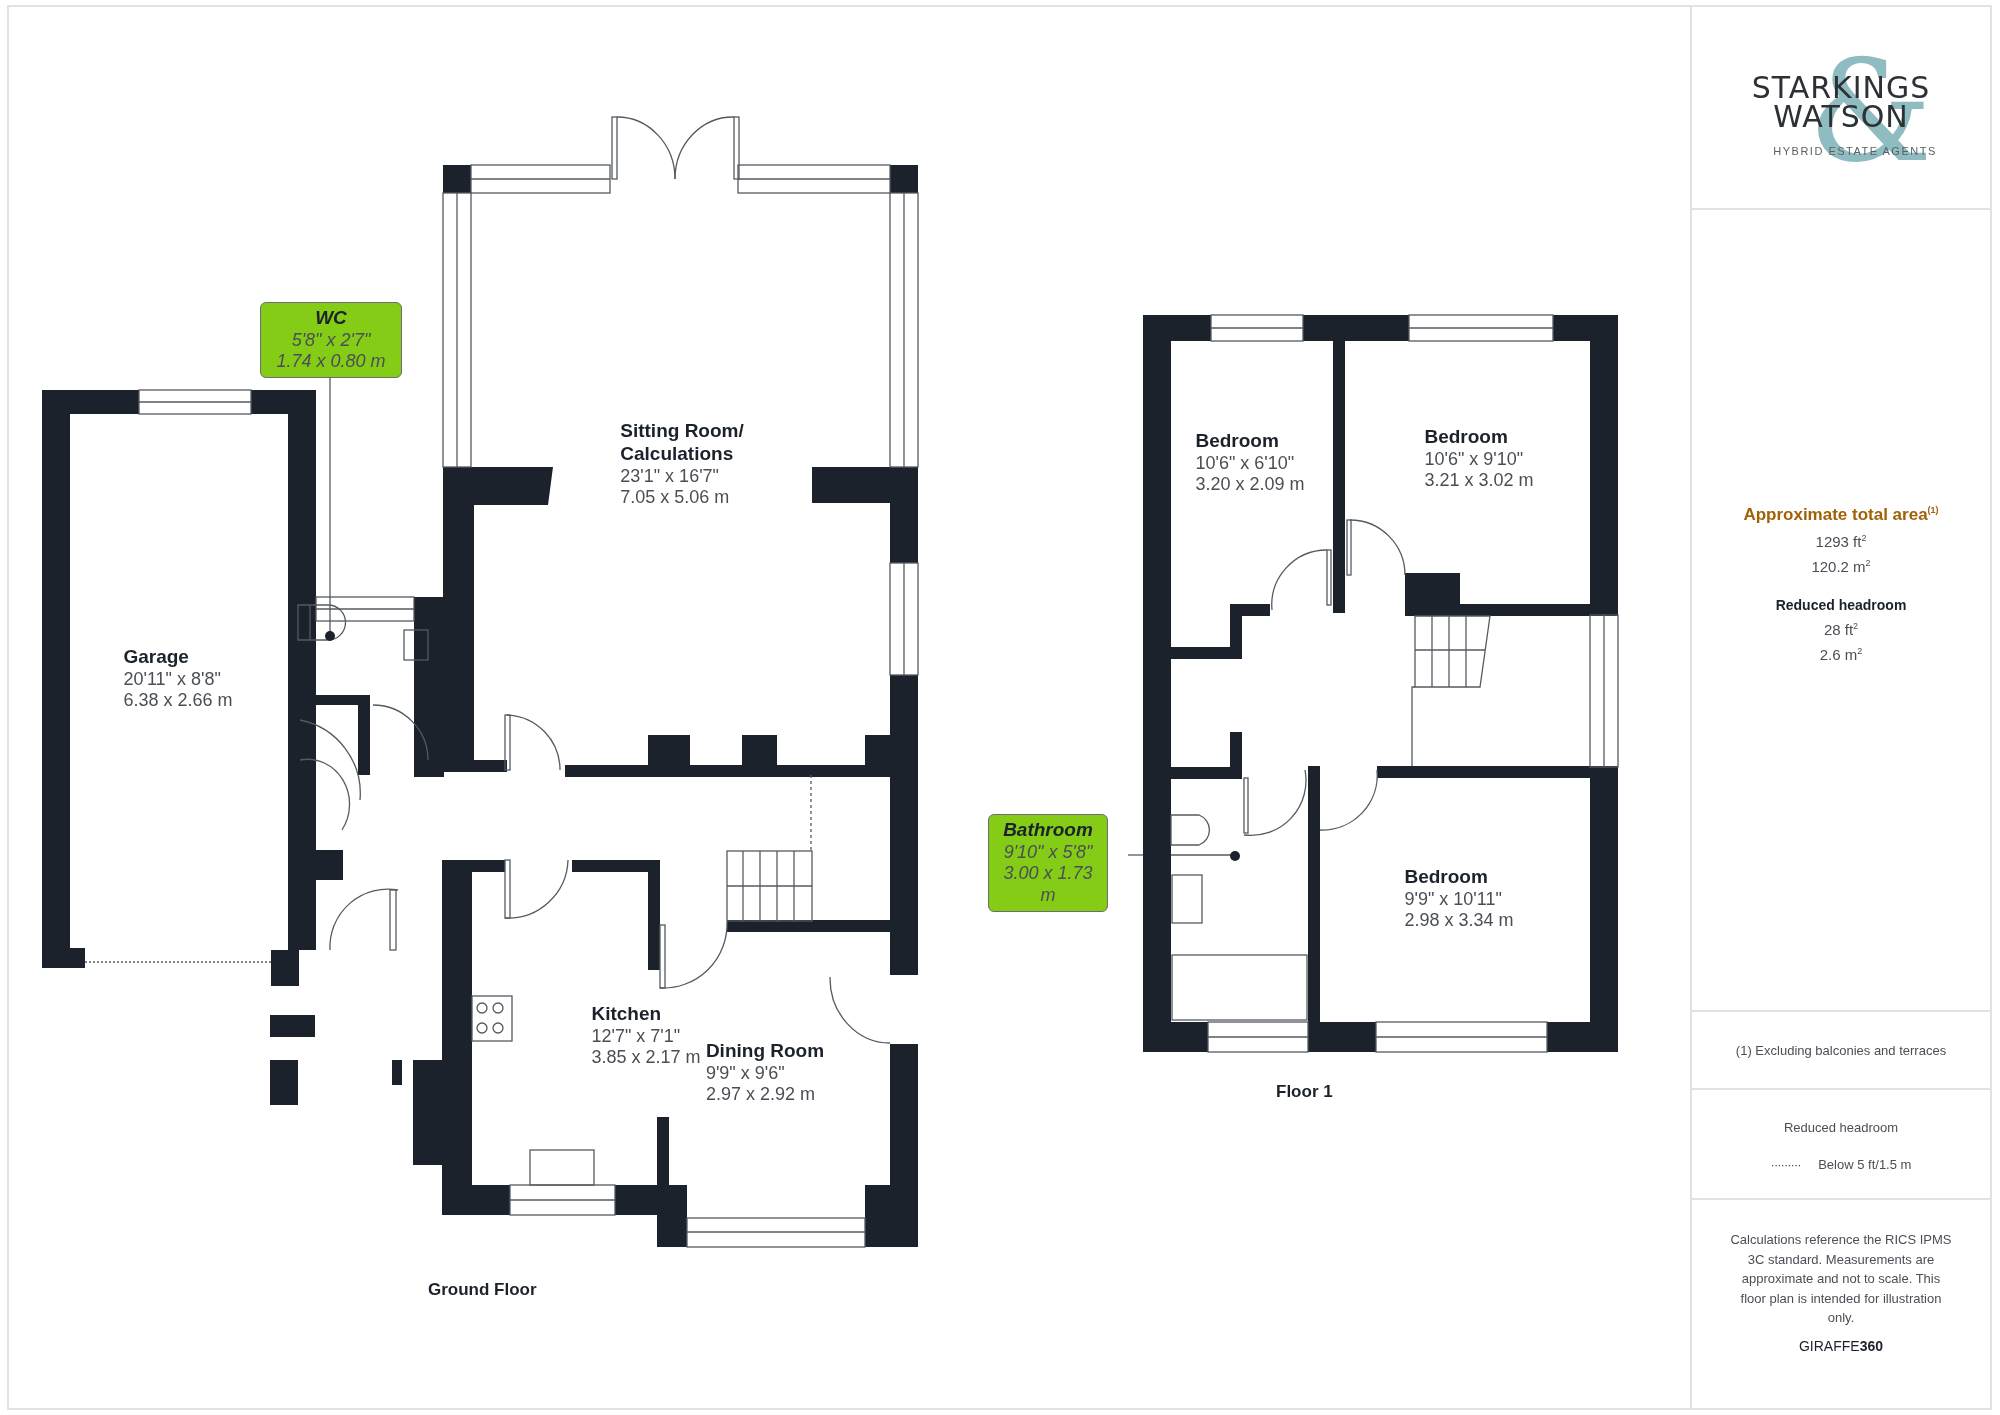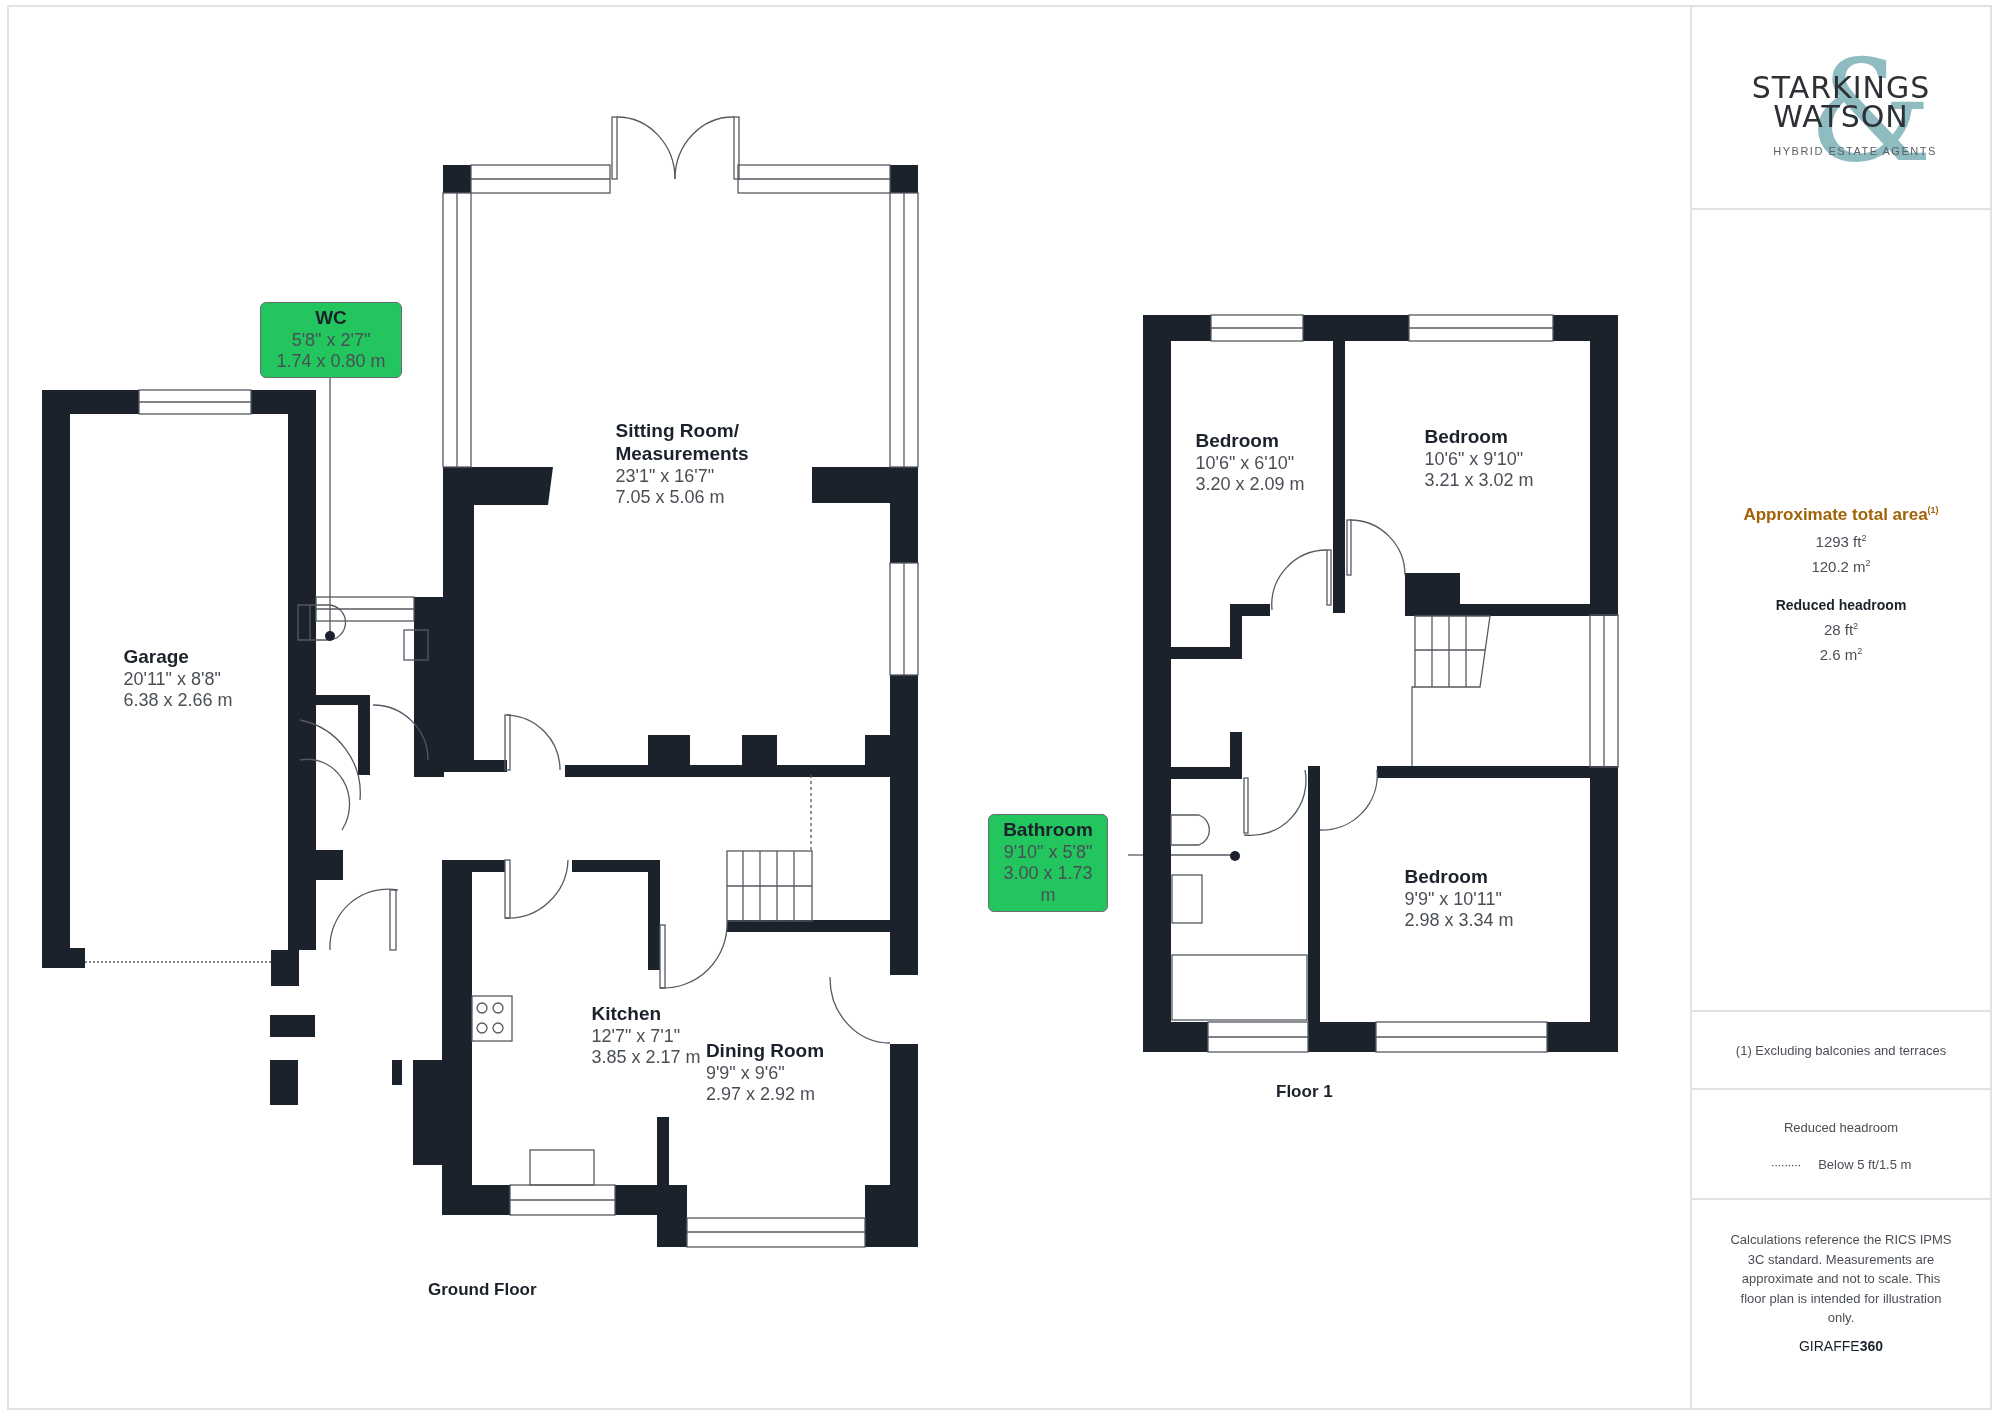--- a/index.html
+++ b/index.html
@@ -8,22 +8,22 @@
   .frame { position: absolute; left: 7px; top: 5px; width: 1985px; height: 1405px;
            border: 2px solid #e2e2e2; box-sizing: border-box; }
   .sidebar { position: absolute; left: 1690px; top: 5px; width: 302px; height: 1405px;
              border-left: 2px solid #e2e2e2; box-sizing: border-box; }
   .sb-sep { position: absolute; left: 0; right: 0; height: 2px; background: #e2e2e2; }
   .plan { position: absolute; left: 0; top: 0; }
   .room-label { position: absolute; text-align: left; transform: translateX(-50%);
                 line-height: 1.2; white-space: nowrap; }
   .room-name { font-weight: bold; font-size: 19px; color: #1b222c; }
   .room-dim { font-size: 18px; color: #4a4f56; }
-  .callout { position: absolute; border: 1.5px solid #6a6e73; border-radius: 6px; background: #22c55e;
-             text-align: center; padding: 4px 10px; box-sizing: border-box; line-height: 1.2; }
+  .callout { position: absolute; border: 1.5px solid #6a6e73; border-radius: 6px; background: #84cc16;
+             text-align: center; padding: 4px 10px; box-sizing: border-box; line-height: 1.2; font-style: italic; }
   .floor-title { position: absolute; font-weight: bold; font-size: 17px; color: #1b222c; }
   .logo { position: absolute; left: 1690px; top: 30px; width: 302px; text-align: center; }
   .logo-amp { position: absolute; left: 118px; top: 12px; font-size: 140px; color: #8fbcc0;
               font-family: "DejaVu Serif", serif; line-height: 1; }
   .logo-line { position: relative; font-size: 30px; letter-spacing: 1px; color: #2d3136;
                font-family: "DejaVu Sans", sans-serif; line-height: 0.95; }
   .logo-tag { position: relative; font-size: 11px; letter-spacing: 1.5px; color: #5a5e63; margin-top: 14px; padding-left: 28px; }
   .sb-block { position: absolute; left: 1690px; width: 302px; text-align: center; }
   .sb-h { font-weight: bold; font-size: 17px; color: #a16207; }
   .sb-h sup { font-size: 9px; }
@@ -217,21 +217,21 @@
 </div>
 
 <div class="callout" style="left:260px; top:302px; width:142px;">
   <div class="room-name">WC</div>
   <div class="room-dim">5'8" x 2'7"</div>
   <div class="room-dim">1.74 x 0.80 m</div>
 </div>
 
 <div class="room-label" style="left:682px; top:420px;">
   <div class="room-name">Sitting Room/</div>
-  <div class="room-name">Measurements</div>
+  <div class="room-name">Calculations</div>
   <div class="room-dim">23'1" x 16'7"</div>
   <div class="room-dim">7.05 x 5.06 m</div>
 </div>
 
 <div class="room-label" style="left:599px; top:1003px;margin-left:47px;">
   <div class="room-name">Kitchen</div>
   <div class="room-dim">12'7" x 7'1"</div>
   <div class="room-dim">3.85 x 2.17 m</div>
 </div>
 

